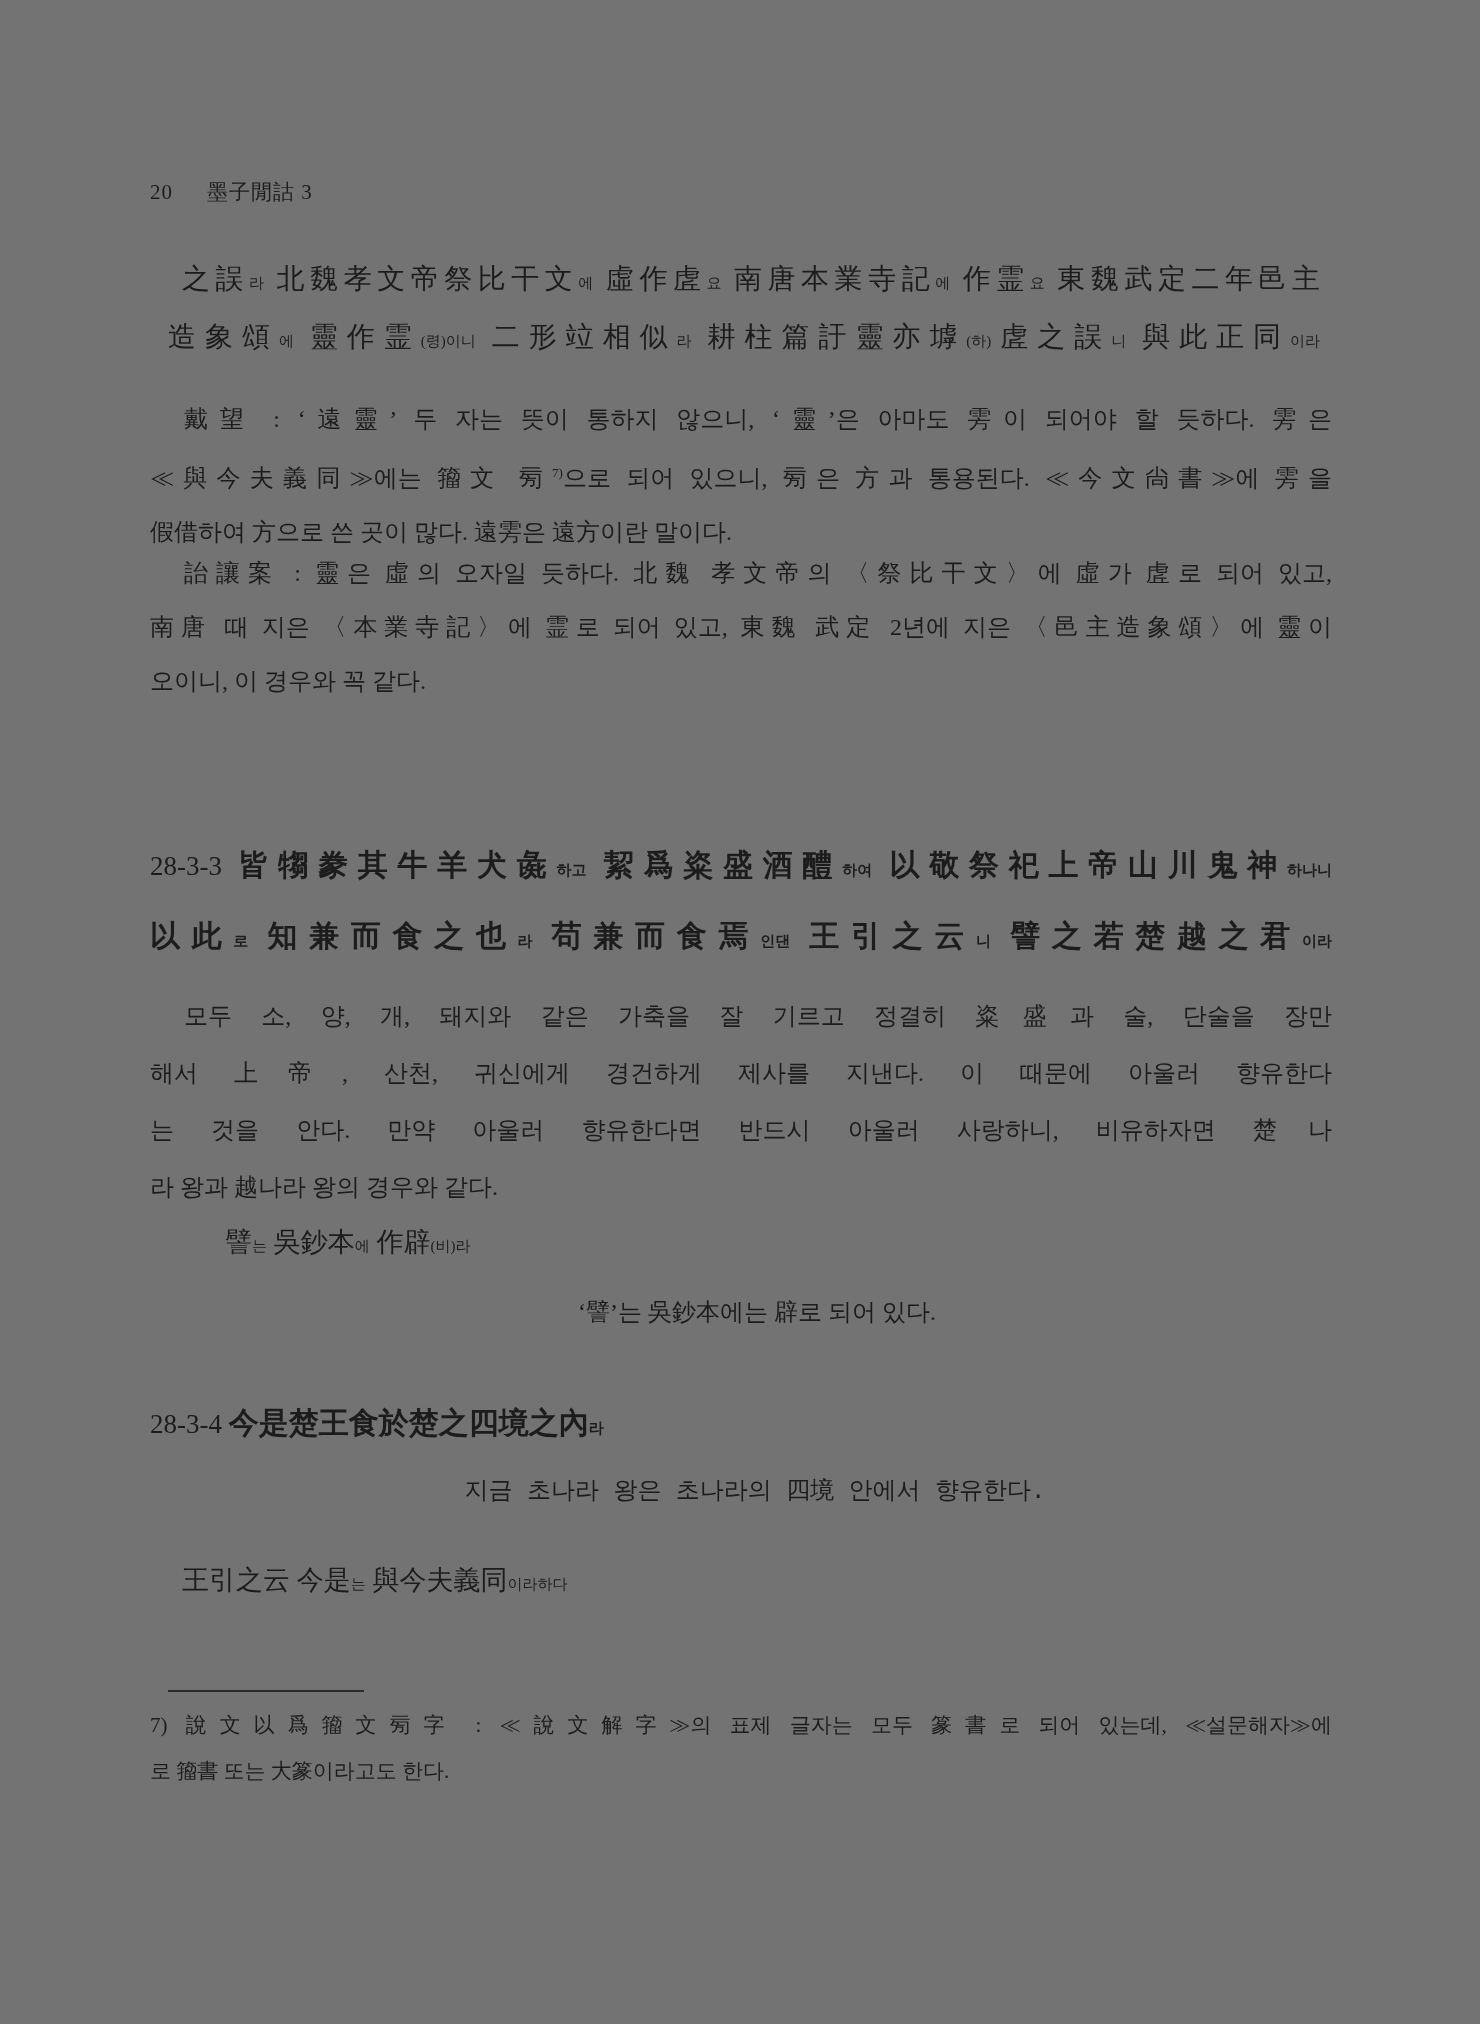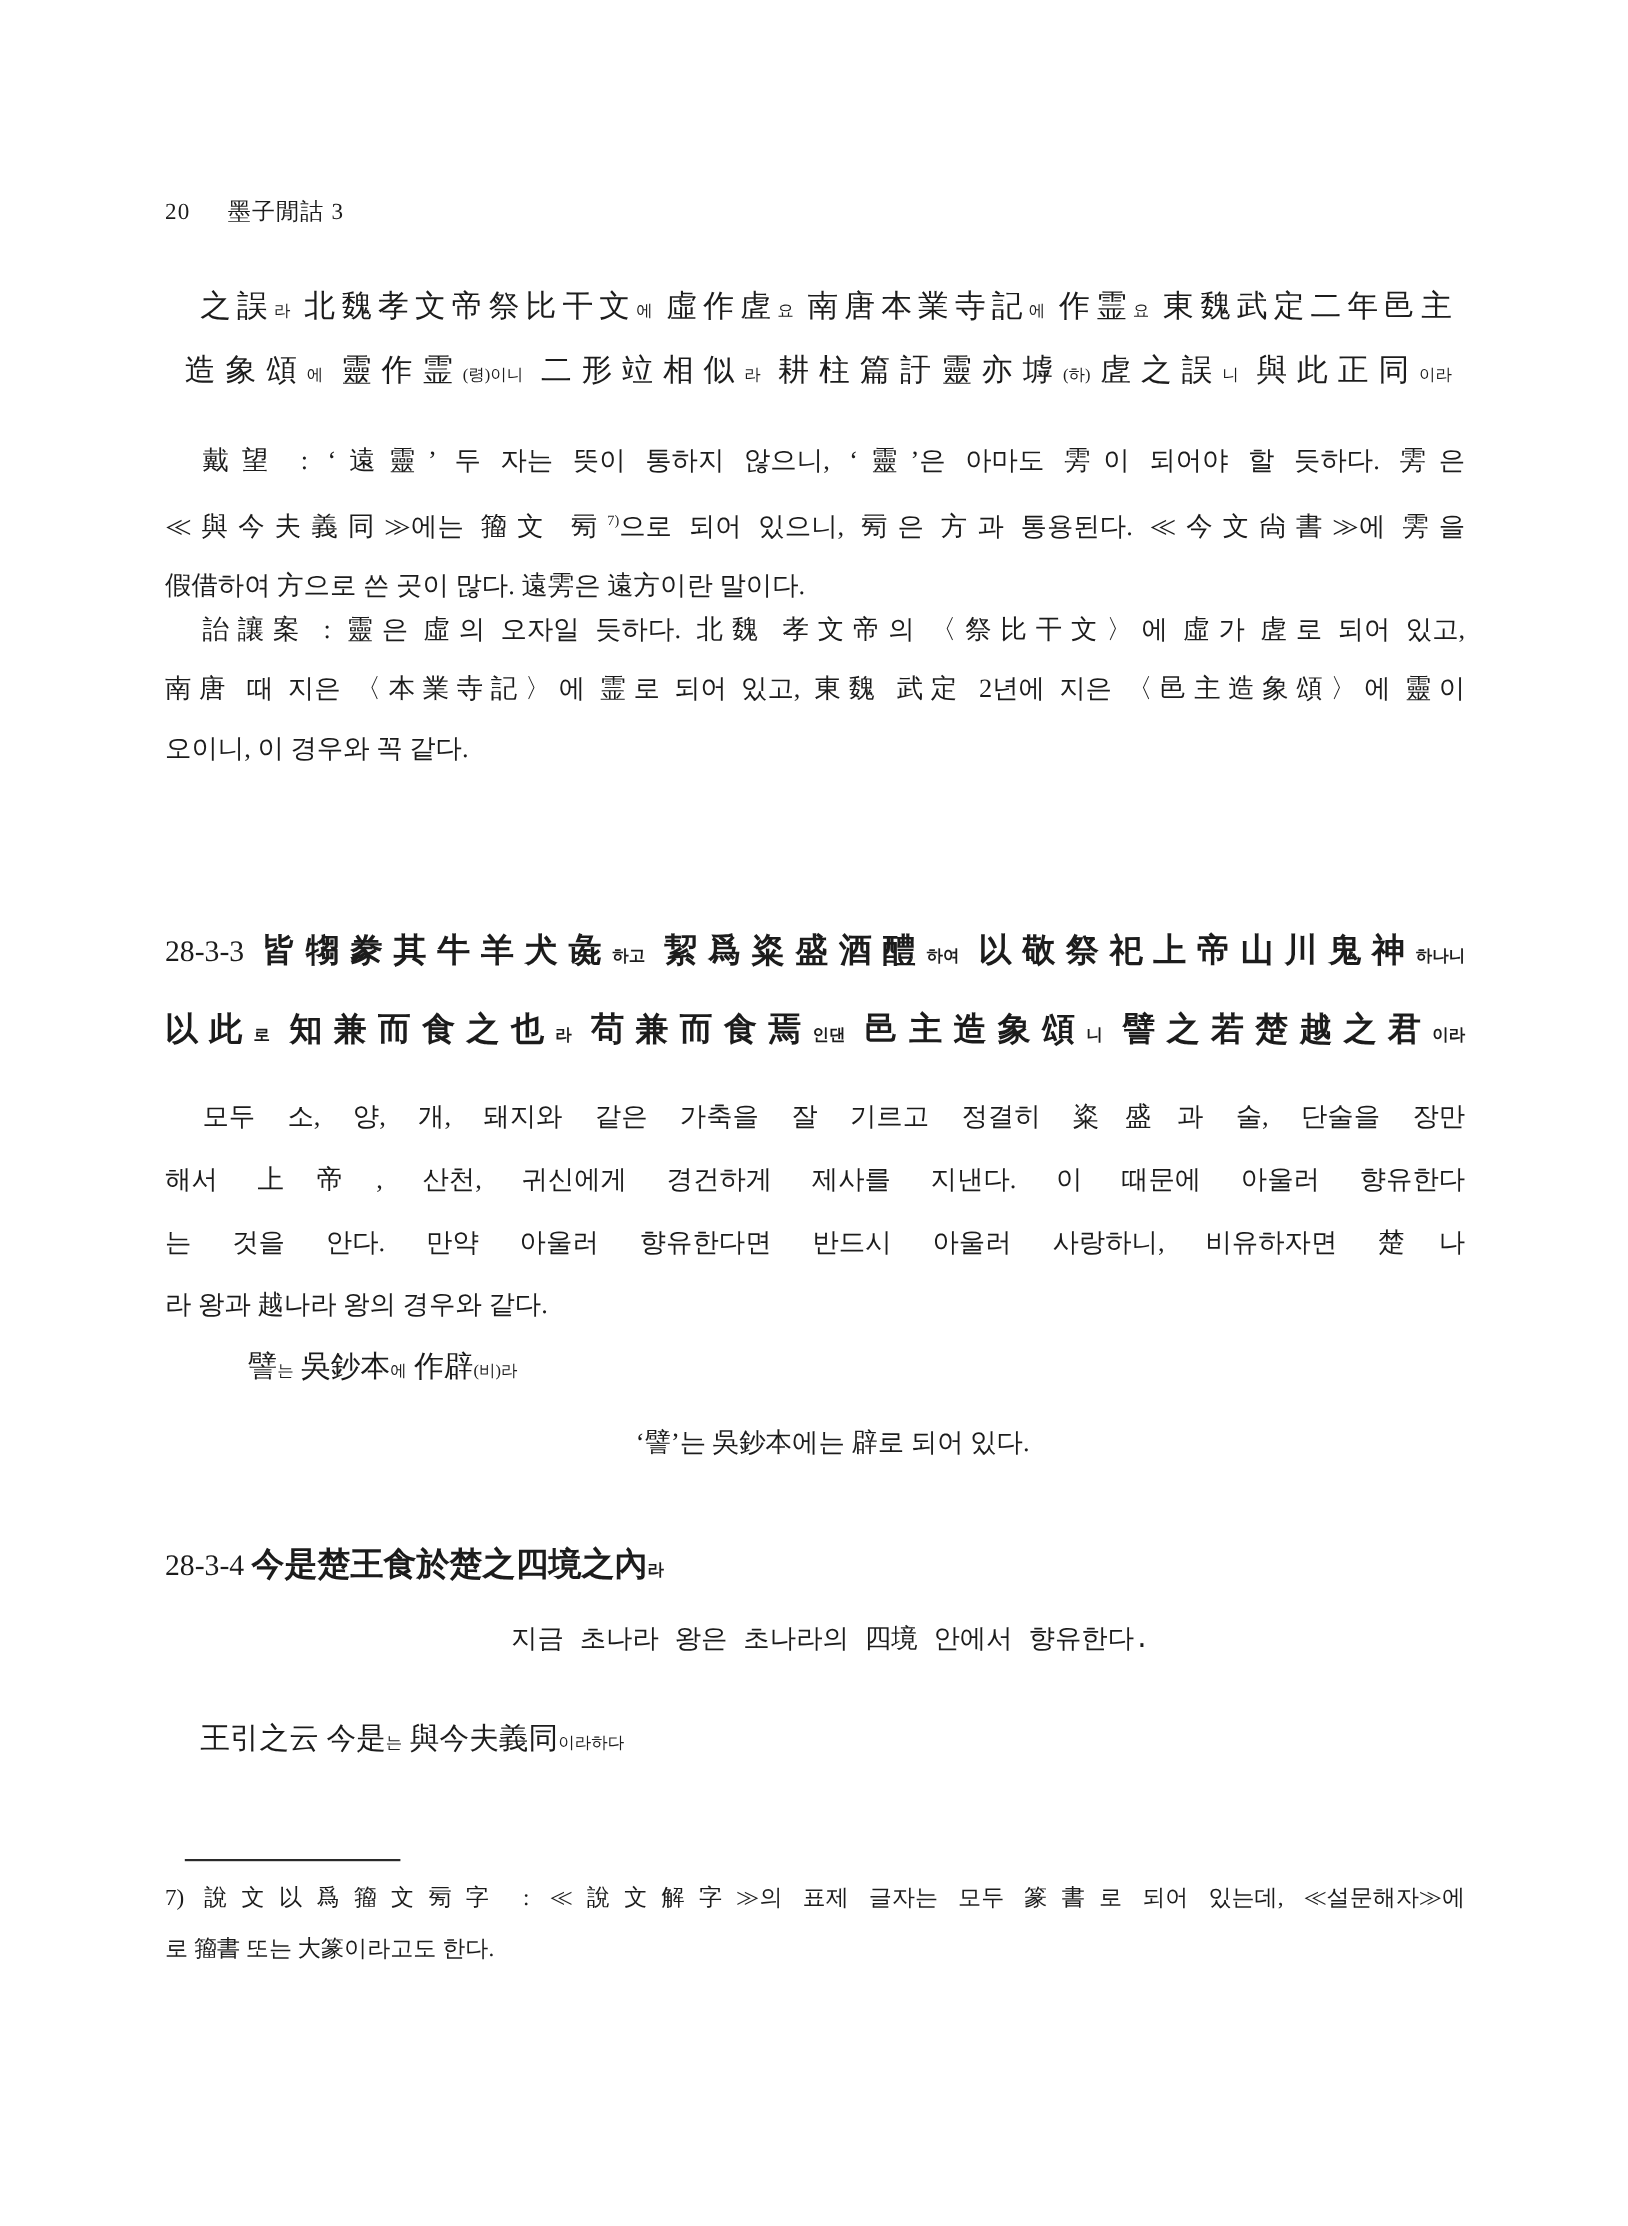--- a/index.html
+++ b/index.html
@@ -1,20 +1,20 @@
 <!DOCTYPE html>
 <html><head>
 <meta charset="utf-8">
 <style>
   html,body{margin:0;padding:0;background:#9a9a9a;}
   .page{
     position:relative;
     width:1480px;height:2024px;
     margin:0 auto;
-    background:#ffffff;
+    background:#737373;
     color:#1c1c1c;
     font-family:"Liberation Serif","DejaVu Serif",serif;
     overflow:hidden;
   }
   .block{position:absolute;}
   .line{white-space:normal;}
   .line-full{text-align:justify;text-align-last:justify;}
 
   
   .running-head{top:178px;left:150px;font-size:21px;letter-spacing:1px;}
@@ -70,21 +70,21 @@
     </div>
 
   <div class="block korean-par" style="top:546px;left:150px;width:1182px;">
       <div class="line line-full"><span class="seg-k">詒讓案 : 靈은 虛의 오자일 듯하다. 北魏 孝文帝의 〈祭比干文〉에 虛가 虗로 되어 있고,</span></div>
       <div class="line line-full"><span class="seg-k">南唐 때 지은 〈本業寺記〉에 霊로 되어 있고, 東魏 武定 2년에 지은 〈邑主造象頌〉에 靈이</span></div>
       <div class="line"><span class="seg-k">오이니, 이 경우와 꼭 같다.</span></div>
     </div>
 
   <div class="block hanmun-main" style="top:832px;left:150px;width:1182px;">
       <div class="line line-full"><span class="seg-n">28-3-3 </span><span class="seg-h">皆犓豢其牛羊犬彘</span><span class="seg-g">하고</span><span class="seg-h"> 絜爲粢盛酒醴</span><span class="seg-g">하여</span><span class="seg-h"> 以敬祭祀上帝山川鬼神</span><span class="seg-g">하나니</span></div>
-      <div class="line line-full"><span class="seg-h">以此</span><span class="seg-g">로</span><span class="seg-h"> 知兼而食之也</span><span class="seg-g">라</span><span class="seg-h"> 苟兼而食焉</span><span class="seg-g">인댄</span><span class="seg-h"> 邑主造象頌</span><span class="seg-g">니</span><span class="seg-h"> 譬之若楚越之君</span><span class="seg-g">이라</span></div>
+      <div class="line line-full"><span class="seg-h">以此</span><span class="seg-g">로</span><span class="seg-h"> 知兼而食之也</span><span class="seg-g">라</span><span class="seg-h"> 苟兼而食焉</span><span class="seg-g">인댄</span><span class="seg-h"> 王引之云</span><span class="seg-g">니</span><span class="seg-h"> 譬之若楚越之君</span><span class="seg-g">이라</span></div>
     </div>
 
   <div class="block korean-par" style="top:988px;left:150px;width:1182px;line-height:57px;">
       <div class="line line-full"><span class="seg-k">모두 소, 양, 개, 돼지와 같은 가축을 잘 기르고 정결히 粢盛과 술, 단술을 장만</span></div>
       <div class="line line-full"><span class="seg-k">해서 上帝, 산천, 귀신에게 경건하게 제사를 지낸다. 이 때문에 아울러 향유한다</span></div>
       <div class="line line-full"><span class="seg-k">는 것을 안다. 만약 아울러 향유한다면 반드시 아울러 사랑하니, 비유하자면 楚나</span></div>
       <div class="line"><span class="seg-k">라 왕과 越나라 왕의 경우와 같다.</span></div>
     </div>
 
   <div class="block note-hanja" style="top:1222px;left:225px;width:1100px;">

